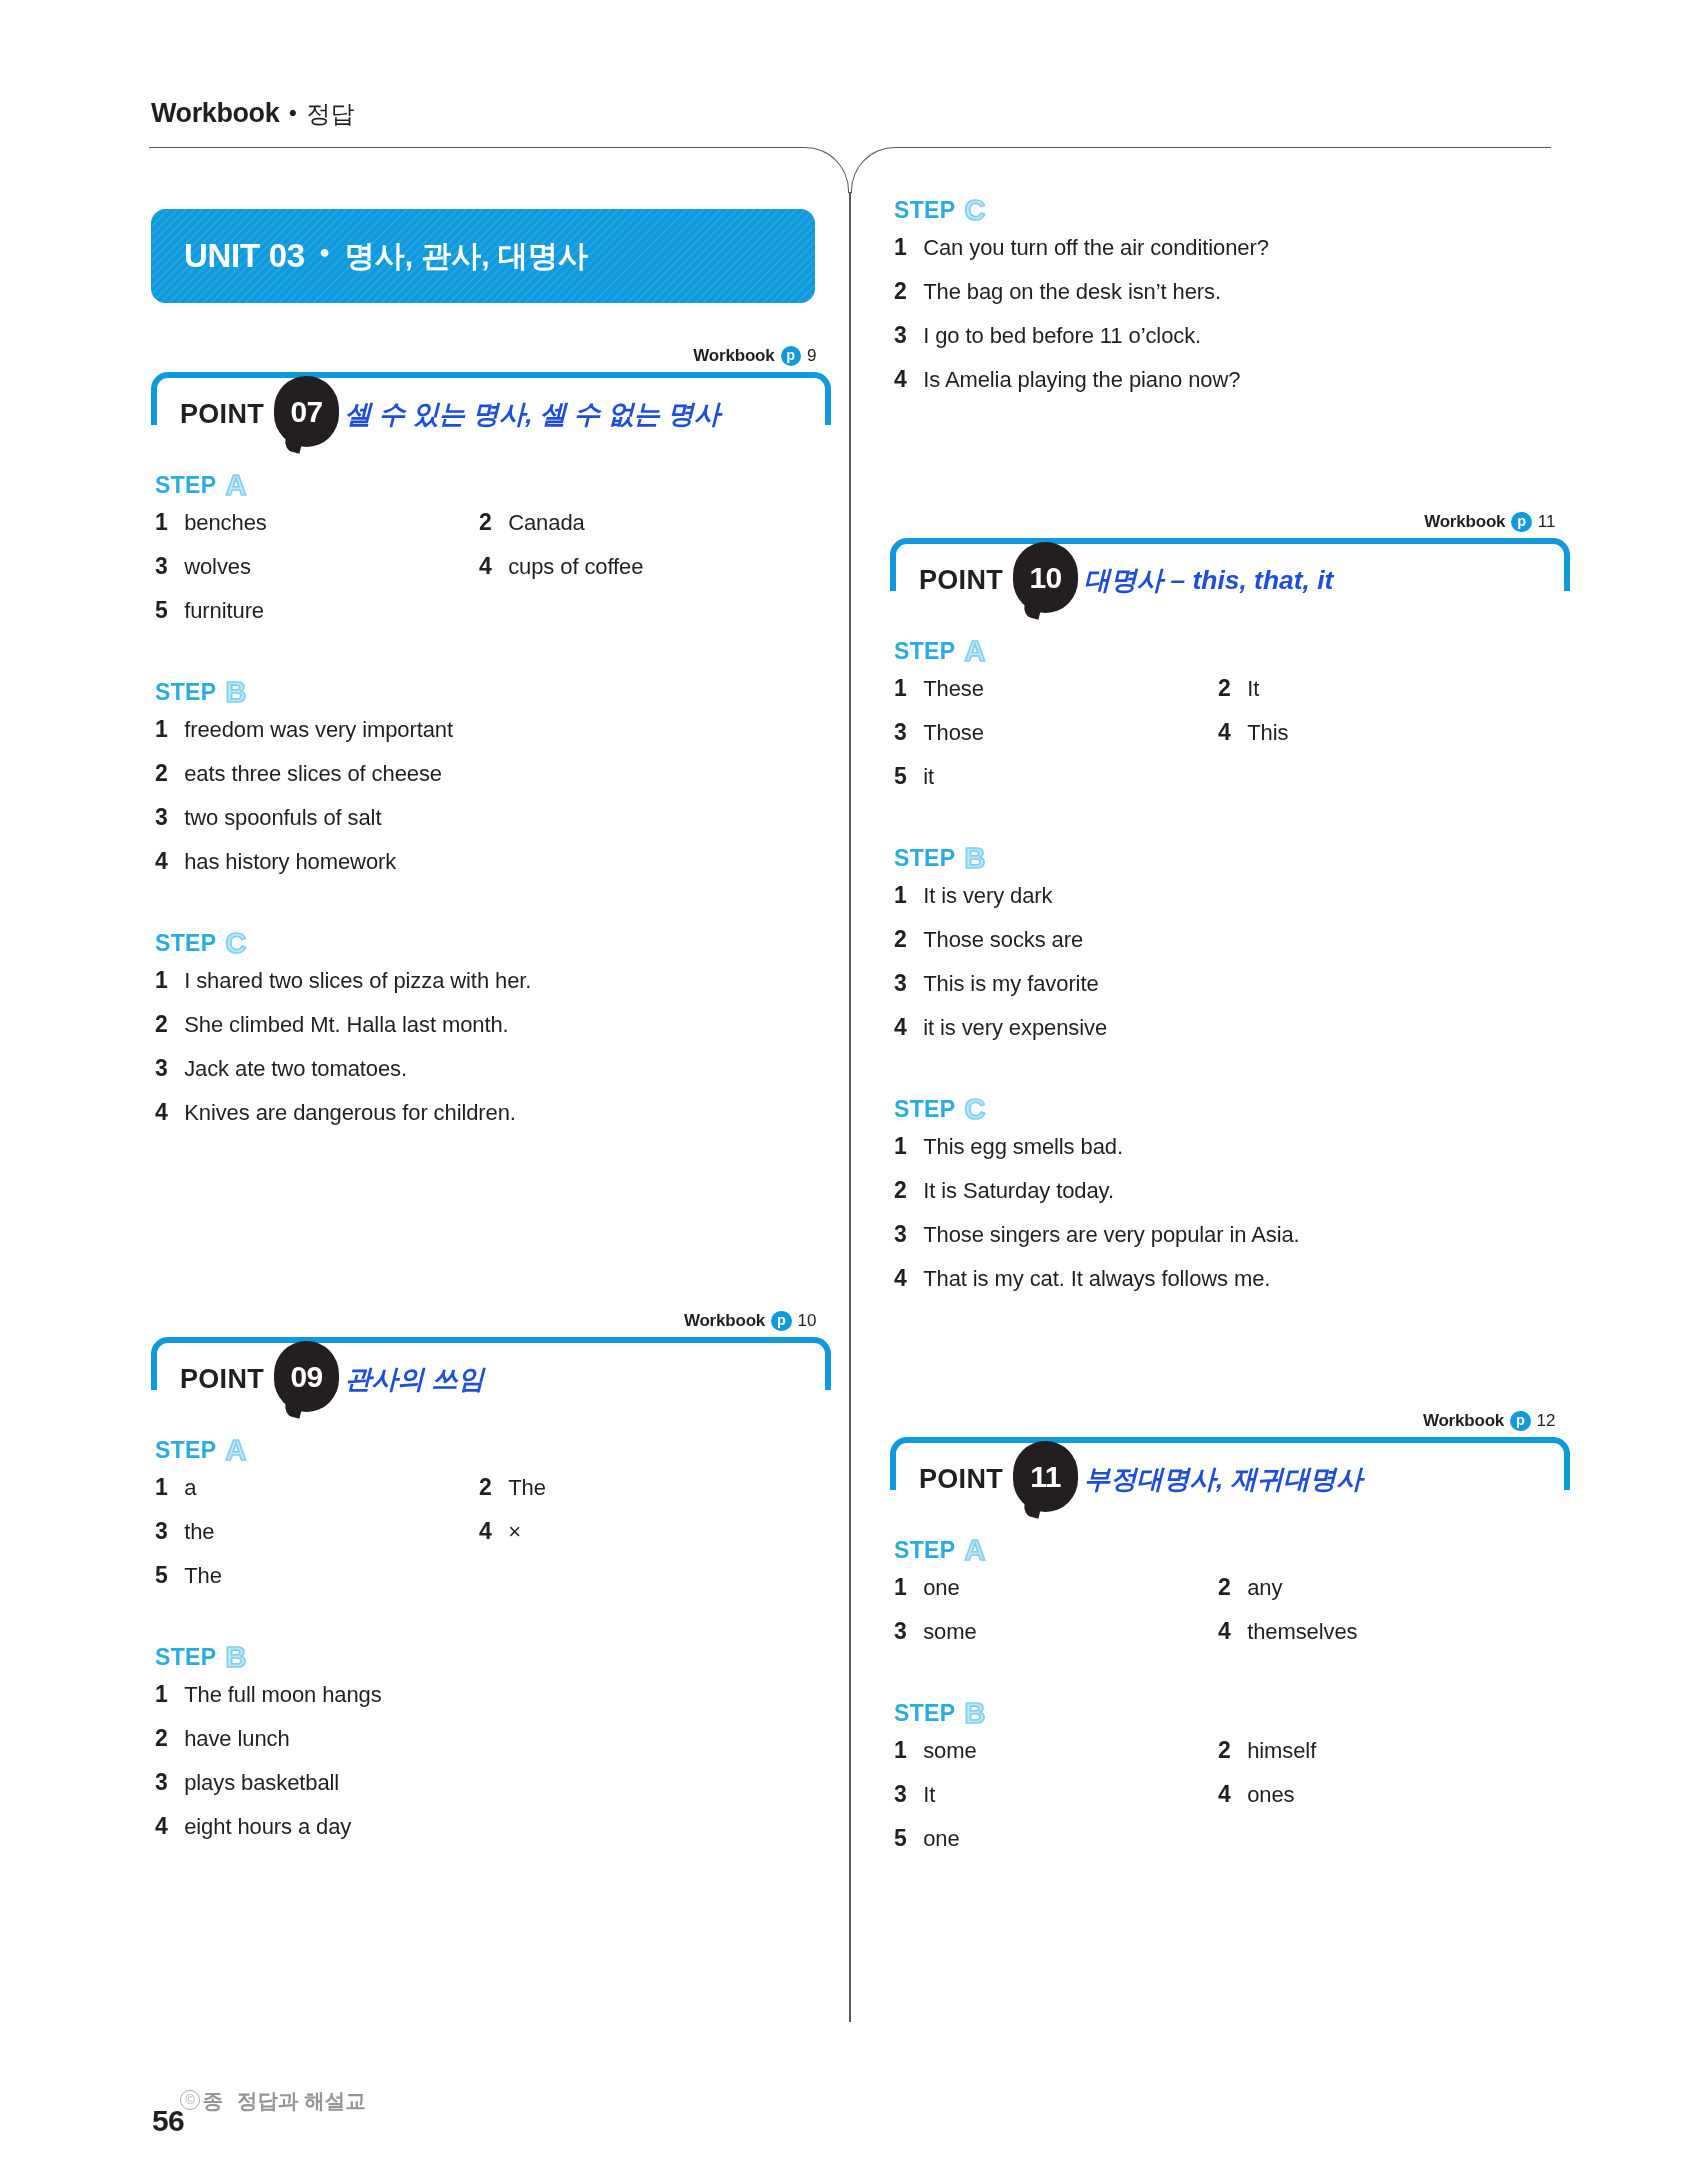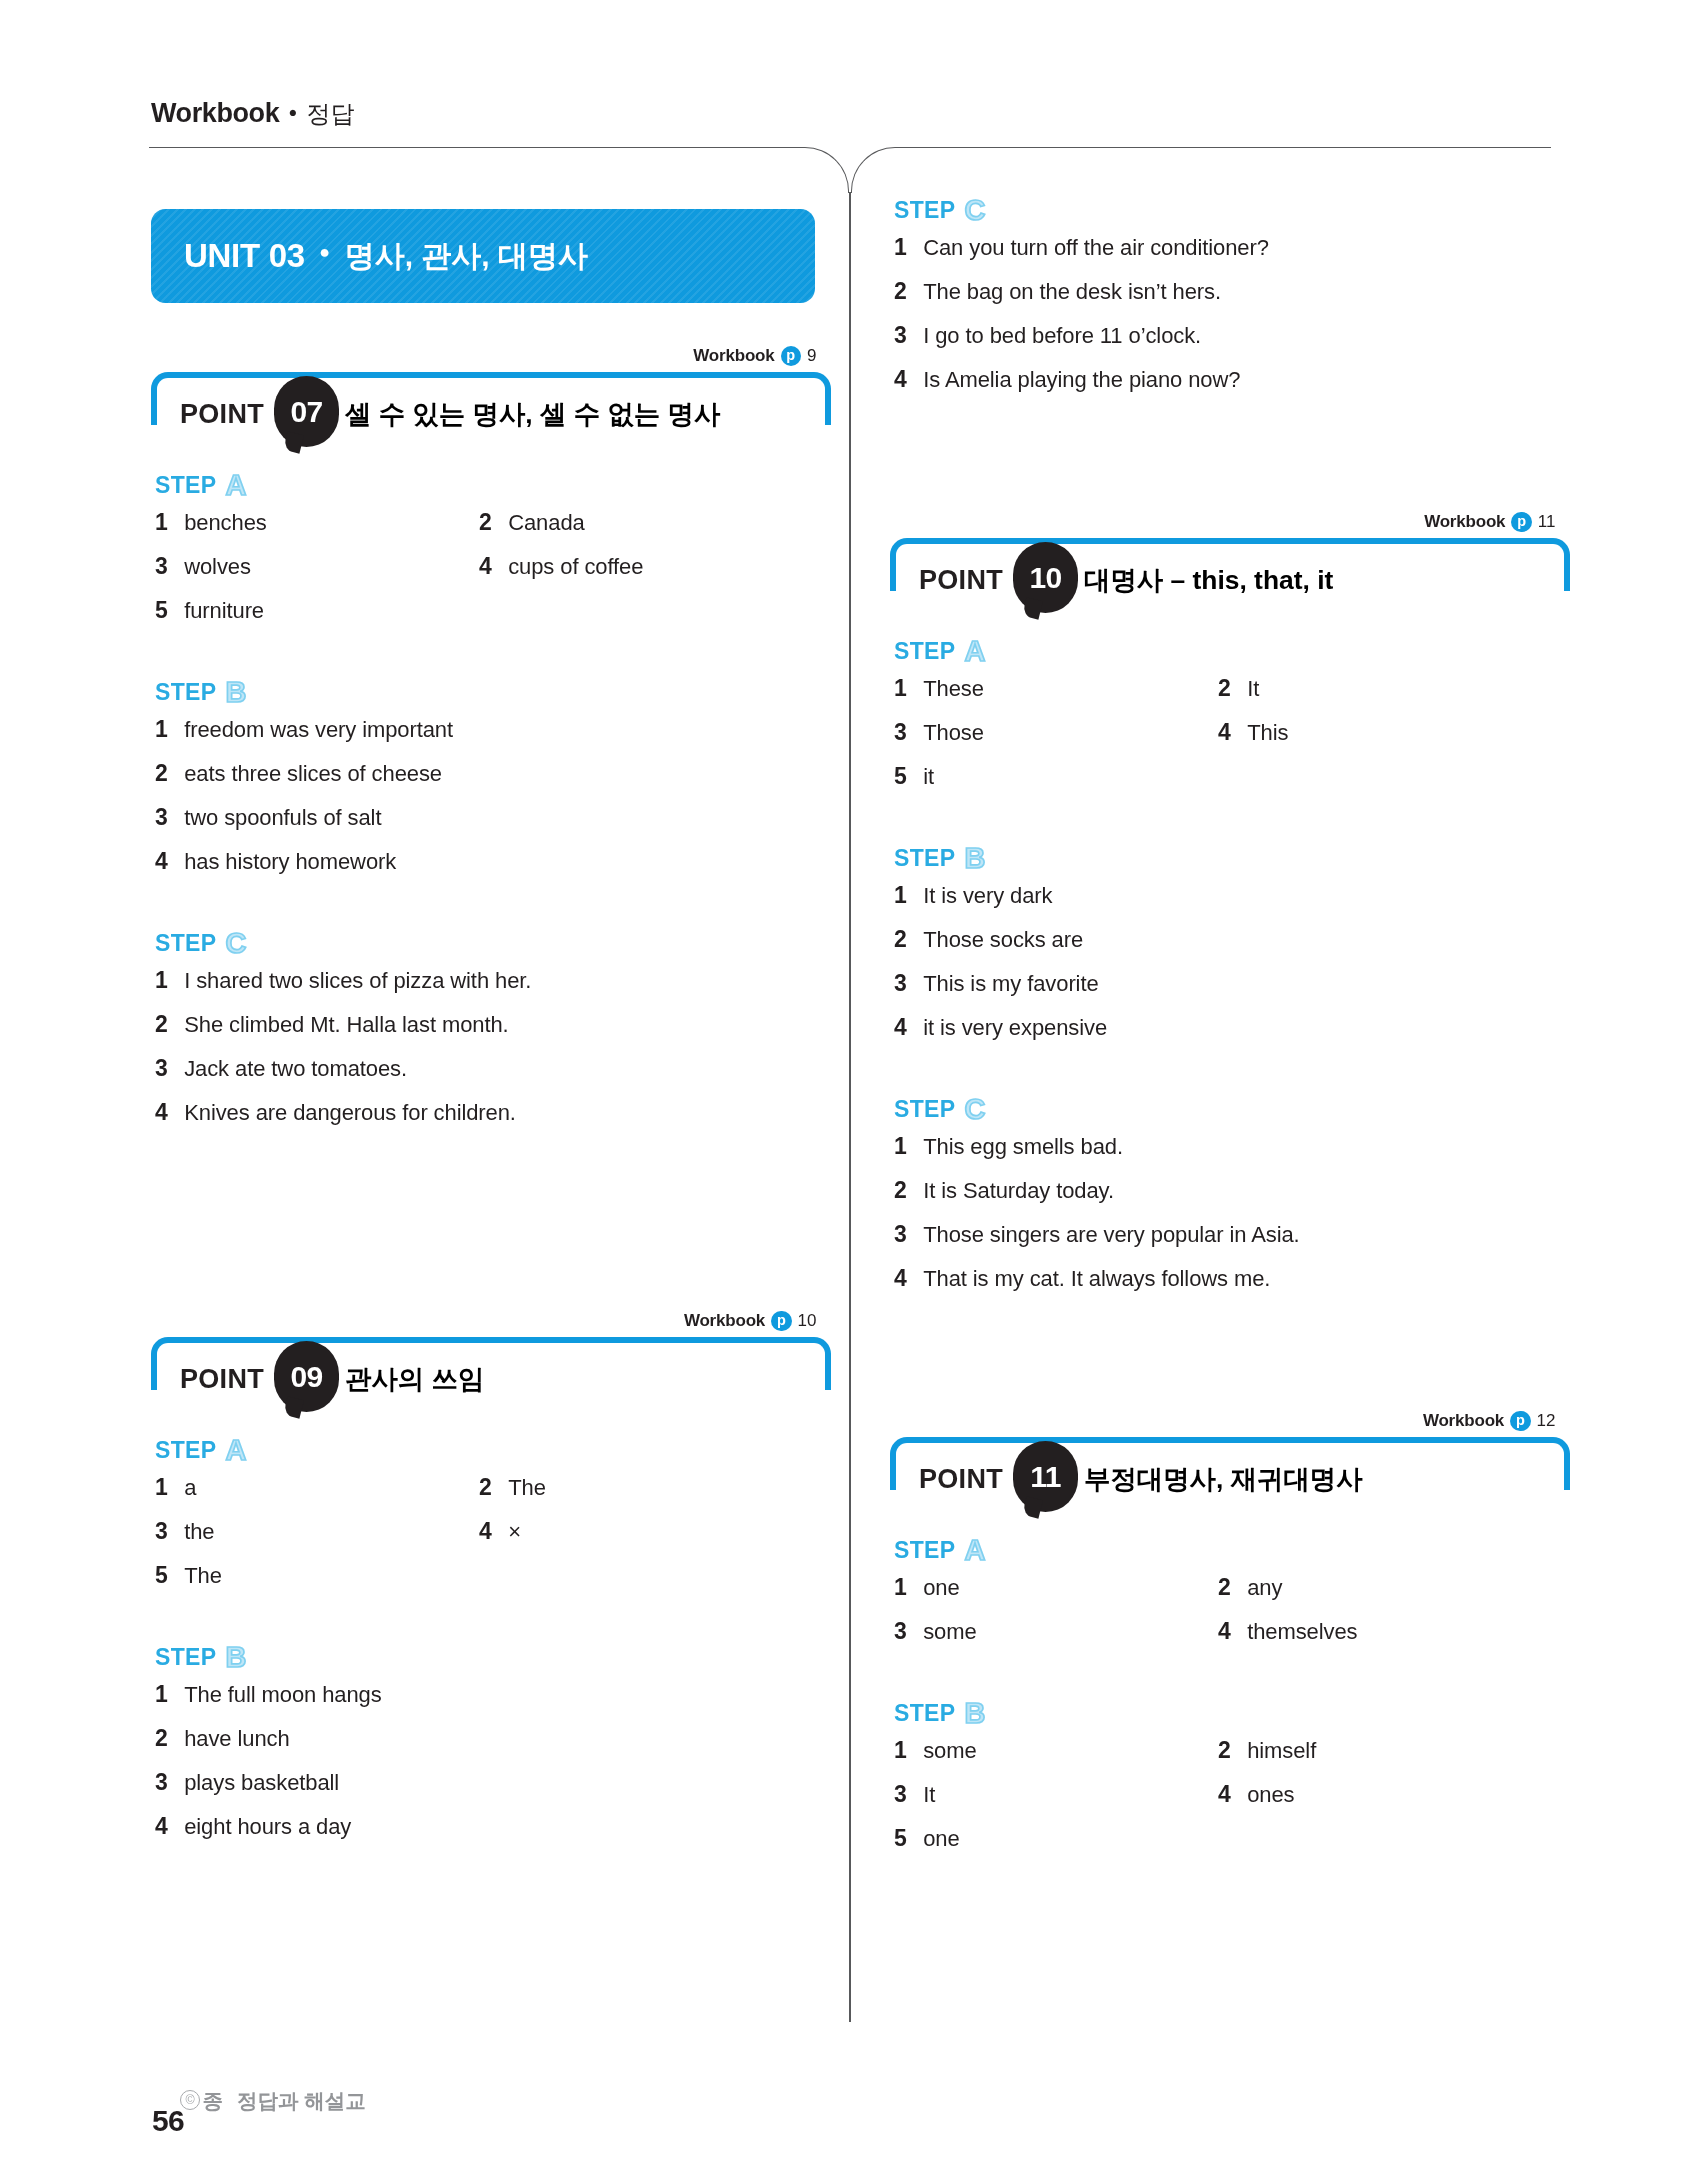--- a/index.html
+++ b/index.html
@@ -227,26 +227,27 @@
     justify-content: center;
     color: #ffffff;
     font-size: 30px;
     font-weight: 700;
     z-index: 2;
     letter-spacing: -0.7px;
   }
   .point-title {
     font-size: 26.4px;
     font-weight: 700;
-    color: #000000;
+    color: #1d4ed8;
     position: relative;
     z-index: 3;
     background: #ffffff;
     padding-right: 9.2px;
     white-space: nowrap;
+    font-style: italic;
   }
   .point-title .en {
     font-family: "Liberation Sans", sans-serif;
     font-weight: 700;
   }
 
   
   .step-head {
     display: flex;
     align-items: flex-end;

